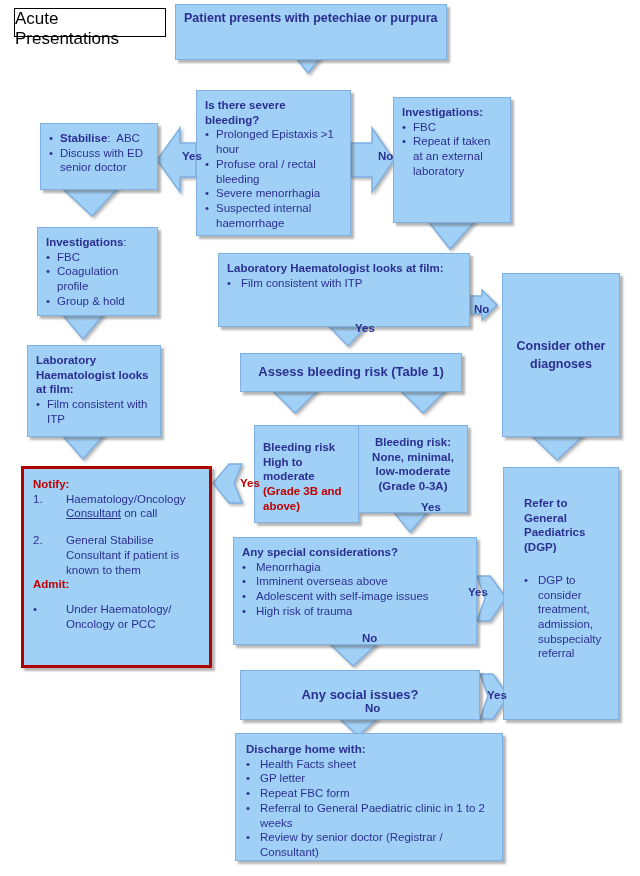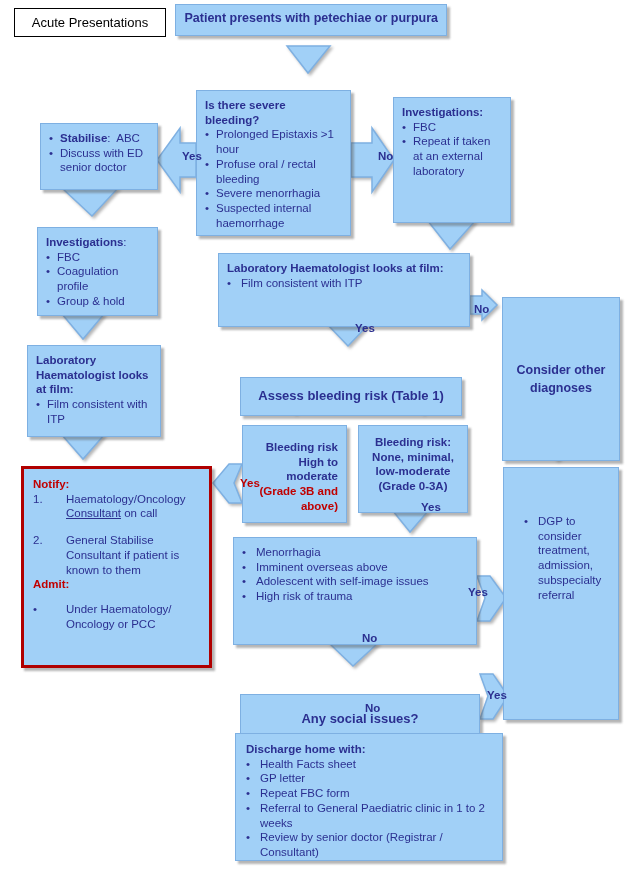--- a/index.html
+++ b/index.html
@@ -8,42 +8,42 @@
   svg.shapes{position:absolute;left:0;top:0;z-index:1;
              filter:drop-shadow(2px 2px 1.5px rgba(90,90,90,0.45));}
   svg.shapes polygon{fill:#A1D0F7;stroke:#7EB0E2;stroke-width:1.5;}
   .box{position:absolute;box-sizing:border-box;background:#A1D0F7;
        border:1.5px solid #7EB0E2;box-shadow:2.5px 2.5px 2px rgba(90,90,90,0.45);
        color:#2B2F90;font-size:11.5px;line-height:1.28;padding:7px 8px;z-index:2;}
   .ttl{font-weight:bold;}
   .bul{display:flex;}
   .bul .dot{flex:0 0 11px;}
   .bul .dot2{flex:0 0 14px;}
-  .ctr{display:flex;align-items:center;justify-content:center;text-align:center;font-weight:bold;margin-top:24px;}
+  .ctr{display:flex;align-items:center;justify-content:center;text-align:center;font-weight:bold;}
   .lbl{position:absolute;z-index:3;font-weight:bold;font-size:11.5px;color:#2B2F90;margin-left:16px;}
   .lbl.red{color:#C00000;}
   .redtx{color:#C00000;font-weight:bold;}
   .u{text-decoration:underline;}
   .numrow{display:flex;}
   .numrow .num{flex:0 0 33px;}
   #acute-label{position:absolute;left:14px;top:8px;width:150px;height:27px;z-index:2;
-       background:#fff;border:1.6px solid #000;color:#000;font-size:13px;
-       display:flex;align-items:center;justify-content:center;}
-  #patient{left:175px;top:4px;width:272px;height:32px;font-weight:bold;font-size:12.5px;
-       text-align:right;padding-top:5px;}
+       background:#fff;border:1.6px solid #000;color:#000;font-size:17px;
+       display:flex;align-items:flex-start;justify-content:center;}
+  #patient{left:175px;top:4px;width:272px;height:56px;font-weight:bold;font-size:12.5px;
+       text-align:left;padding-top:5px;}
   #severe{left:196px;top:90px;width:155px;height:146px;}
   #stabilise{left:40px;top:123px;width:118px;height:67px;}
   #inv-right{left:393px;top:97px;width:118px;height:126px;}
   #inv-left{left:37px;top:227px;width:121px;height:89px;}
   #lab-left{left:27px;top:345px;width:134px;height:92px;}
   #notify{left:21px;top:466px;width:191px;height:202px;border:3px solid #B00000;padding:8px 9px;}
   #lab-center{left:218px;top:253px;width:252px;height:74px;}
   #assess{left:240px;top:353px;width:222px;height:39px;font-size:13px;}
   #consider{left:502px;top:273px;width:118px;height:164px;font-size:12.5px;line-height:1.45;}
-  #bleed-high{left:242px;top:425px;width:105px;height:98px;text-align:right;
+  #bleed-high{left:254px;top:425px;width:105px;height:98px;text-align:left;
        font-weight:bold;padding-top:14px;}
   #bleed-low{left:358px;top:425px;width:110px;height:88px;text-align:center;
        font-weight:bold;padding-top:9px;}
   #special{left:233px;top:537px;width:244px;height:108px;}
   #dgp{left:503px;top:467px;width:116px;height:253px;padding:28px 8px 8px 20px;}
   #social{left:240px;top:670px;width:240px;height:50px;font-size:13px;}
   #discharge{left:235px;top:733px;width:268px;height:128px;padding:8px 10px;} .mt10{margin-top:10px;} .mt12{margin-top:12px;}
 </style>
 </head>
 <body>
@@ -187,39 +187,41 @@
     <div class="redtx">(Grade 3B and above)</div>
   </div>
 
   <div class="box" id="bleed-low">
     <div>Bleeding risk:</div>
     <div>None, minimal, low-moderate</div>
     <div>(Grade 0-3A)</div>
   </div>
 
   <div class="box" id="special">
+    <div class="ttl">Any special considerations?</div>
     <div class="bul">
         <span class="dot2">•</span>
         <span>Menorrhagia</span>
       </div>
     <div class="bul">
         <span class="dot2">•</span>
         <span>Imminent overseas above</span>
       </div>
     <div class="bul">
         <span class="dot2">•</span>
         <span>Adolescent with self-image issues</span>
       </div>
     <div class="bul">
         <span class="dot2">•</span>
         <span>High risk of trauma</span>
       </div>
   </div>
 
   <div class="box" id="dgp">
+    <div class="ttl">Refer to General Paediatrics (DGP)</div>
     <div class="bul mt12" style="margin-top:18px;">
         <span class="dot2">•</span>
         <span>DGP to consider treatment, admission, subspecialty referral</span>
       </div>
   </div>
 
   <div class="box ctr" id="social">
     <span>Any social issues?</span>
   </div>
 

